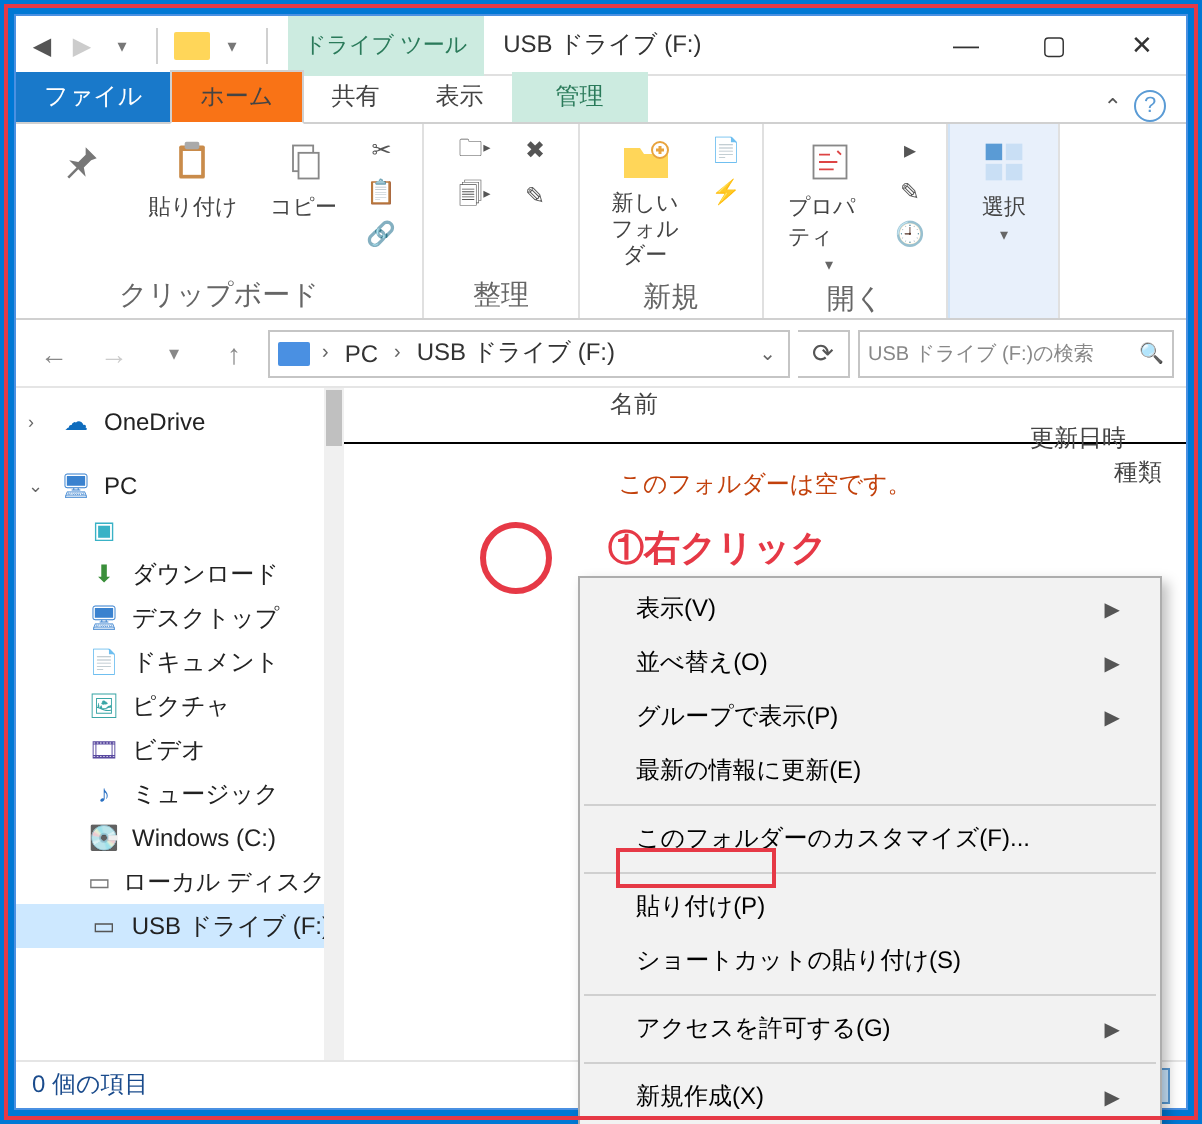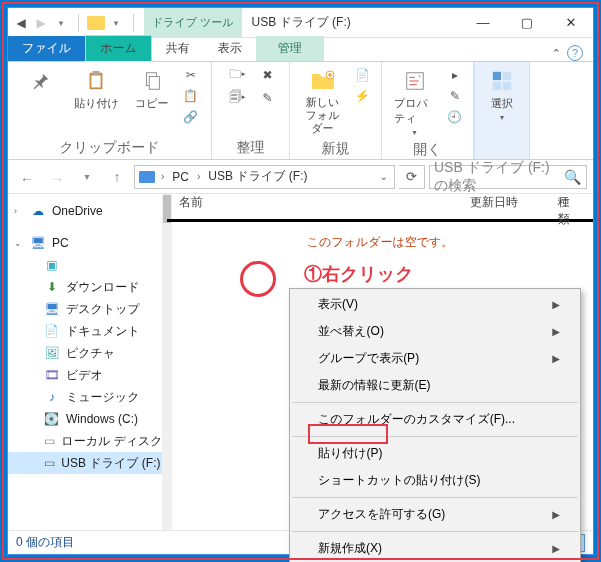--- a/index.html
+++ b/index.html
@@ -15,21 +15,21 @@
   .titlebar .sep { width:1px; height:18px; background:#d0d0d0; margin:0 6px; }
   .titlebar .tool-tab { background:#ccebe0; color:#2a7a5a; padding:4px 8px; font-size:11px; height:30px; display:flex; align-items:flex-start; justify-content:center; flex-direction:column; }
   .titlebar .title-text { flex:1; padding-left:10px; color:#333; }
   .titlebar .winbtns { display:flex; }
   .titlebar .winbtns div { width:44px; height:30px; display:flex; align-items:center; justify-content:center; color:#333; font-size:13px; }
 
   
   .ribbon-tabs { height: 24px; display:flex; align-items:flex-end; font-size:12px; border-bottom:1px solid #d0d0d0; }
   .ribbon-tabs .tab { padding:4px 14px; color:#444; }
   .ribbon-tabs .tab.file { background:#1979ca; color:#fff; }
-  .ribbon-tabs .tab.active { border:1px solid #d0d0d0; border-bottom:1px solid #fff; background:#14b8a6; margin-bottom:-1px; }
+  .ribbon-tabs .tab.active { border:1px solid #d0d0d0; border-bottom:1px solid #fff; background:#f97316; margin-bottom:-1px; }
   .ribbon-tabs .tab.tool { background:#ccebe0; color:#2a7a5a; margin-left:0; width:68px; text-align:center; }
   .ribbon-tabs .right { margin-left:auto; display:flex; align-items:center; gap:6px; padding-right:10px; color:#555; }
   .ribbon-tabs .right span { font-size:11px; }
   .ribbon-tabs .caret { width:16px; height:16px; border:1px solid #5a9bd5; border-radius:50%; display:inline-flex; align-items:center; justify-content:center; font-size:9px; color:#5a9bd5; }
 
   
   .ribbon { height: 98px; background:#fff; border-bottom:1px solid #d0d0d0; display:flex; font-size:11px; color:#444; }
   .rgroup { border-right:1px solid #e0e0e0; padding:4px 8px 2px; display:flex; flex-direction:column; align-items:center; justify-content:space-between; }
   .rgroup .label { font-size:14px; color:#666; padding-top:2px; }
   .rgroup .row { display:flex; gap:6px; align-items:flex-start; flex:1; }
@@ -40,35 +40,35 @@
   .sel-group { background:#e8f0fb; border-left:1px solid #d0e3f7; }
 
   
   .addr-row { height:34px; padding:4px 6px; display:flex; align-items:center; gap:4px; border-bottom:1px solid #e5e5e5; }
   .navbtn { width:26px; height:26px; display:flex; align-items:center; justify-content:center; color:#888; font-size:14px; }
   .addr { flex:1; border:1px solid #c5c5c5; height:24px; display:flex; align-items:center; padding:0 4px; font-size:12px; color:#333; gap:4px; }
   .addr .crumb { padding:0 2px; }
   .addr .caret2 { color:#666; font-size:10px; padding:0 2px; }
   .addr .pcico { width:16px; height:12px; background:#4a90e2; border-radius:1px; }
   .addr-refresh { width:26px; height:24px; border:1px solid #c5c5c5; border-left:none; display:flex; align-items:center; justify-content:center; color:#555; font-size:13px; }
-  .search { width:158px; border:1px solid #c5c5c5; height:24px; display:flex; align-items:center; padding:0 4px; font-size:14px; color:#888; gap:4px; }
+  .search { width:158px; border:1px solid #c5c5c5; height:24px; display:flex; align-items:center; padding:0 4px; font-size:10px; color:#888; gap:4px; }
   .search .mag { color:#555; }
 
   
   .body { display:flex; height: calc(100% - 30px - 24px - 98px - 34px - 24px); position:relative; }
   .nav { width:164px; border-right:1px solid #e5e5e5; overflow:hidden; font-size:12px; padding:6px 0; }
   .nav-item { display:flex; align-items:center; gap:6px; padding:2px 6px 2px 18px; height:22px; color:#222; white-space:nowrap; }
   .nav-item.sel { background:#cde8ff; }
   .nav-item .tw { width:10px; color:#666; font-size:9px; margin-left:-12px; }
   .nav-item .ic { width:16px; height:16px; display:flex; align-items:center; justify-content:center; font-size:12px; }
   .nav-scroll { width:10px; position:absolute; left:154px; top:0; bottom:0; background:#f0f0f0; }
   .nav-scroll .thumb { position:absolute; left:1px; right:1px; top:1px; height:28px; background:#c0c0c0; }
 
   .content { flex:1; position:relative; font-size:12px; }
-  .col-headers { height:28px; border-bottom:3px solid #000000; display:flex; align-items:flex-start; color:#444; }
+  .col-headers { height:28px; border-bottom:1px solid #000000; display:flex; align-items:flex-end; color:#444;flex-direction:column; }
   .col-headers div { padding:0 12px; }
   .col-headers .c1 { width:300px; }
   .col-headers .c2 { width:90px; }
   .empty-msg { text-align:center; color:#c2410c; padding:12px 0; }
 
   
   .status { position:absolute; left:0; right:0; bottom:0; height:24px; border-top:1px solid #e5e5e5; display:flex; align-items:center; font-size:12px; padding:0 8px; color:#1a4b8c; }
   .status .views { margin-left:auto; display:flex; gap:2px; }
   .status .views div { width:22px; height:18px; border:1px solid #c5c5c5; background:#fff; }
   .status .views div.active { background:#cde8ff; border-color:#5a9bd5; }

